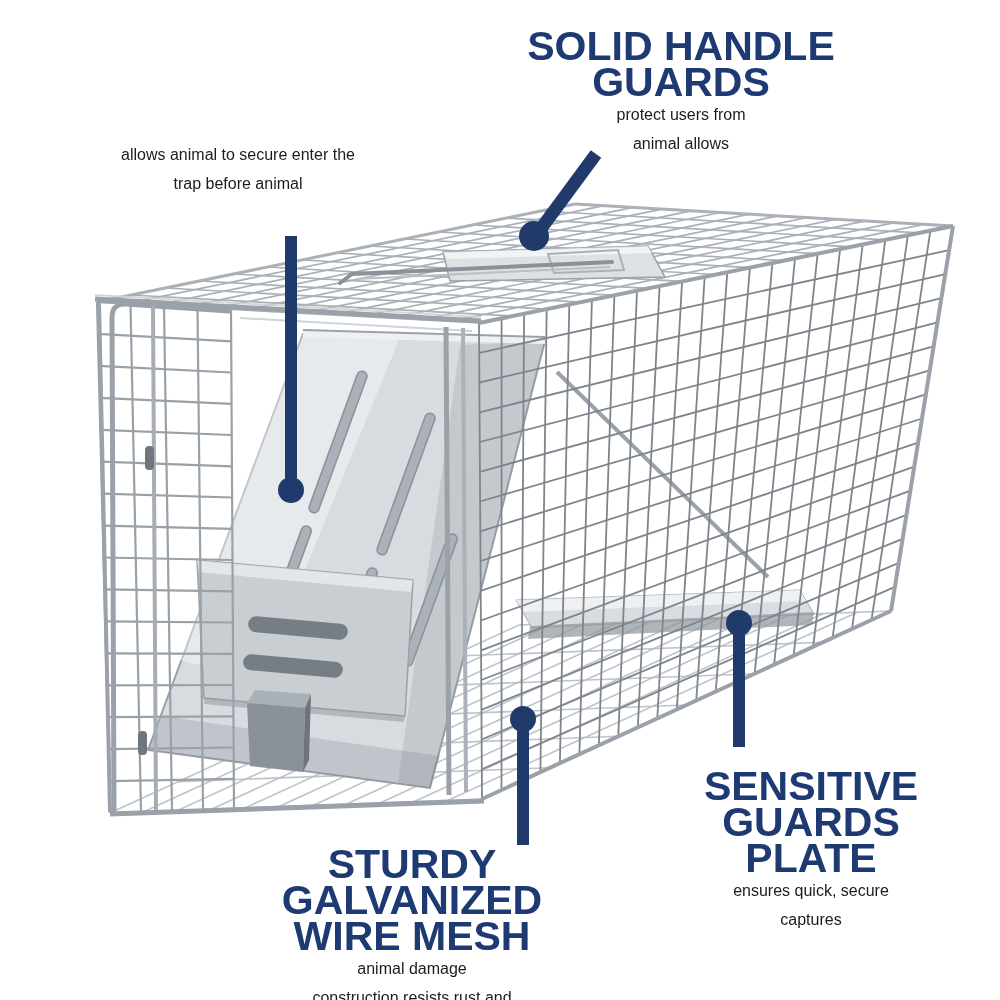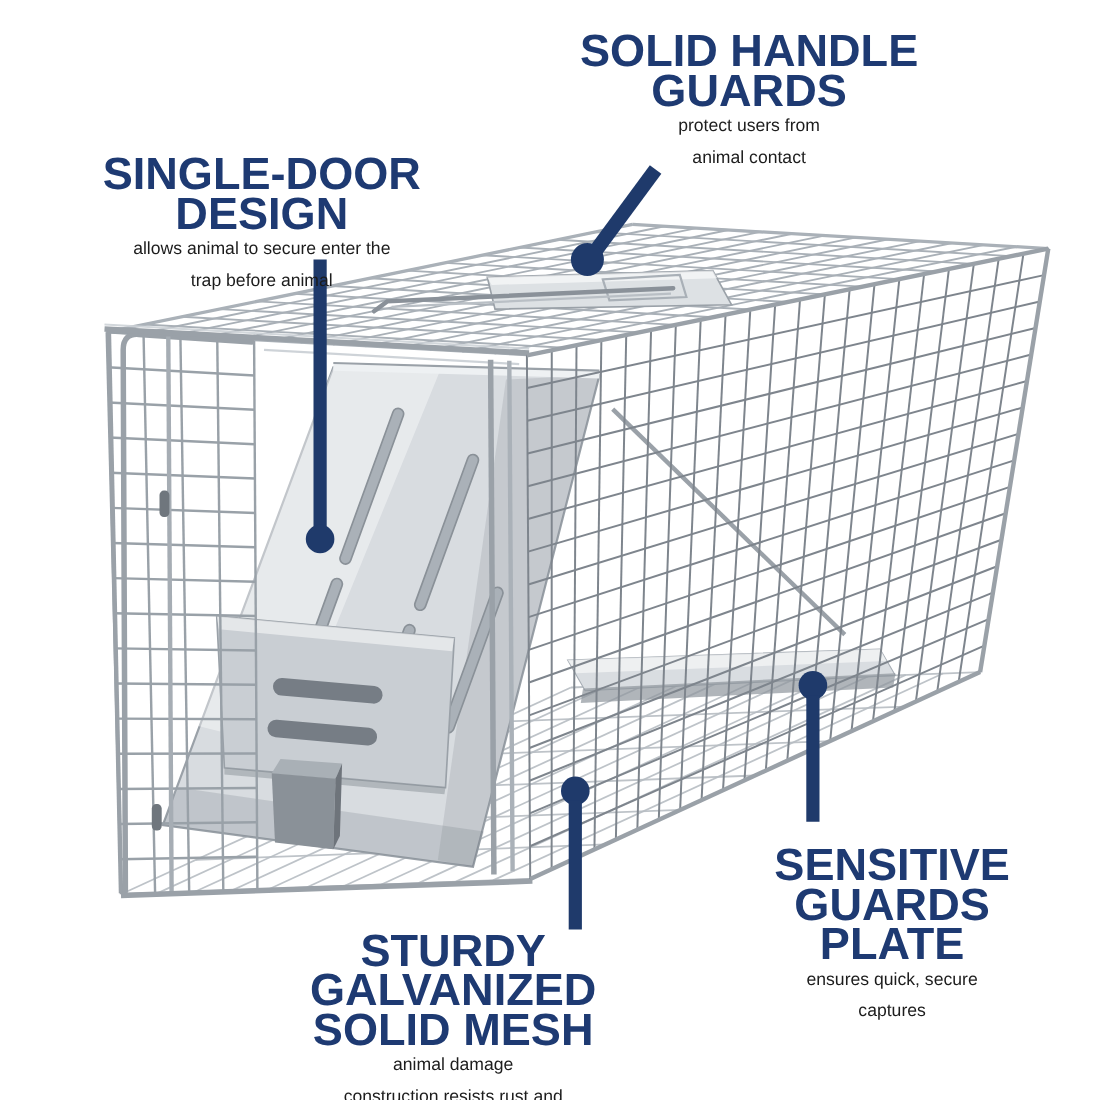--- a/index.html
+++ b/index.html
@@ -257,36 +257,35 @@
     <g>
       <circle cx="523" cy="719" r="13" class="navy-fill"></circle>
       <line x1="523" y1="728" x2="523" y2="845" class="navy-stroke" stroke-width="12"></line>
     </g>
   </svg>
 
   <div class="callout c-top">
     <span class="title">SOLID HANDLE</span>
     <span class="title">GUARDS</span>
     <span class="desc">protect users from</span>
-    <span class="desc">animal contact</span>
+    <span class="desc">animal allows</span>
   </div>
 
   <div class="callout c-left">
-    <span class="title">SINGLE-DOOR DESIGN</span>
     <span class="desc">allows animal to secure enter the</span>
     <span class="desc">trap before animal</span>
   </div>
 
   <div class="callout c-right">
     <span class="title">SENSITIVE</span>
     <span class="title">GUARDS PLATE</span>
     <span class="desc">ensures quick, secure</span>
     <span class="desc">captures</span>
   </div>
 
   <div class="callout c-bottom">
     <span class="title">STURDY GALVANIZED</span>
-    <span class="title">SOLID MESH</span>
+    <span class="title">WIRE MESH</span>
     <span class="desc">animal damage</span>
     <span class="desc">construction resists rust and</span>
   </div>
 
 </div>
 
 </body></html>

